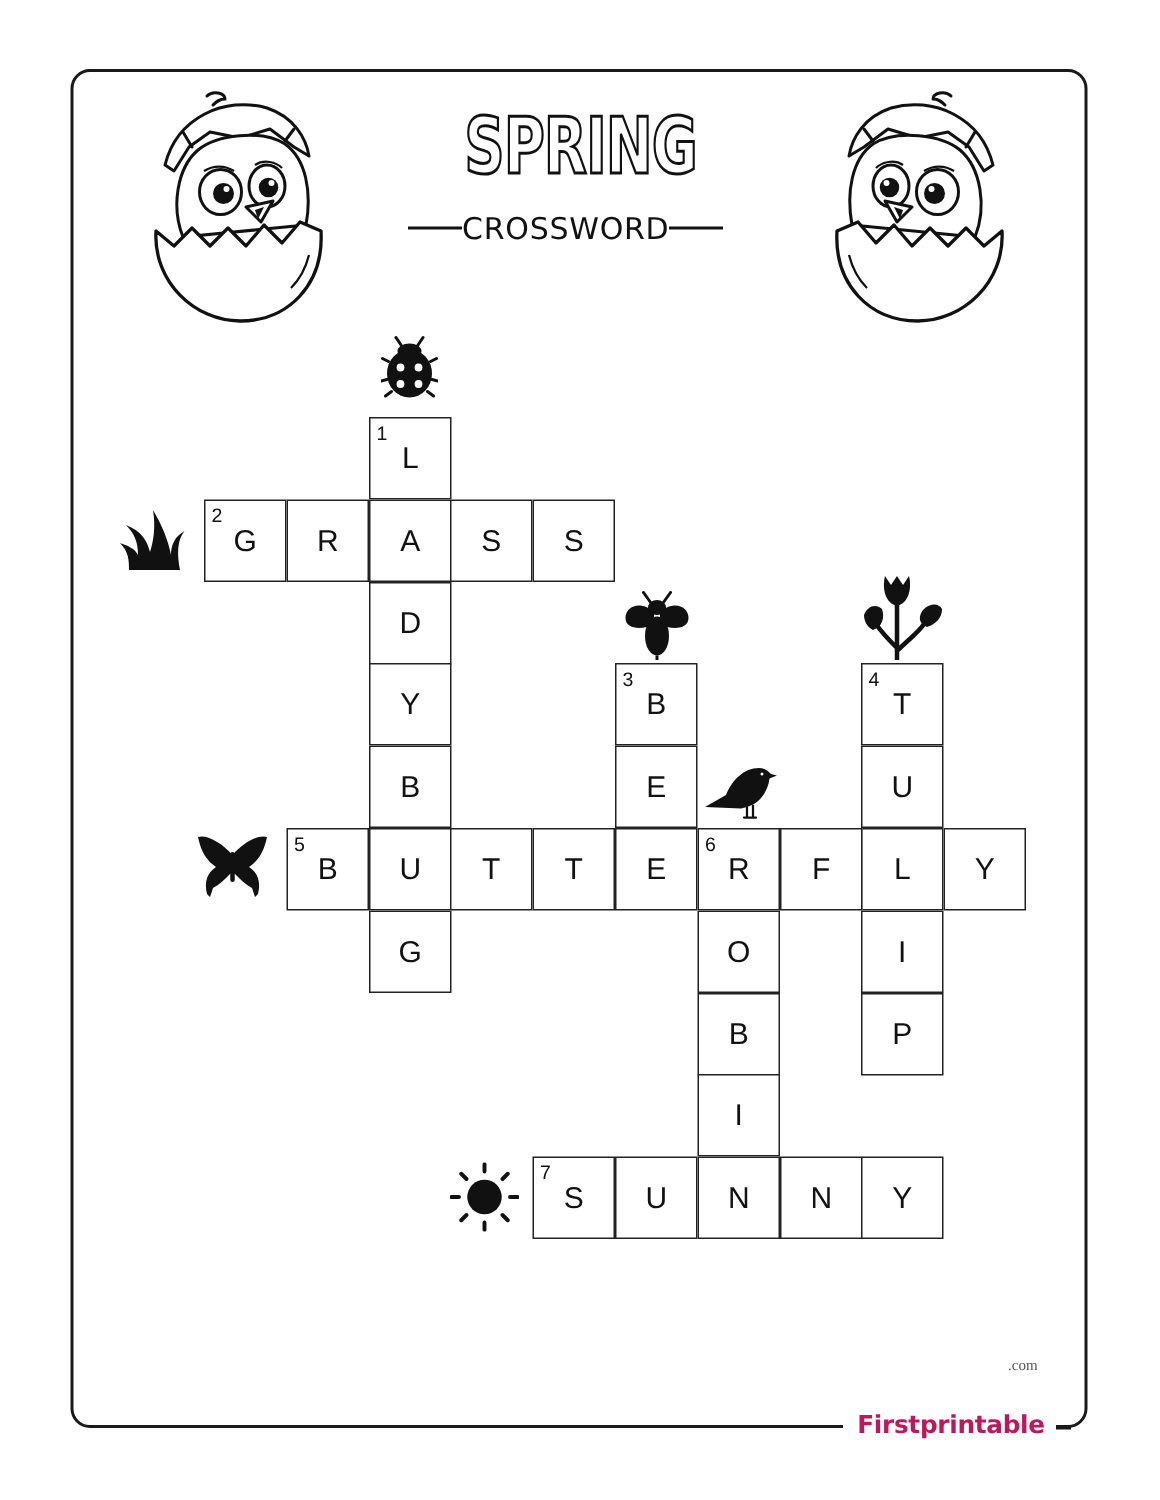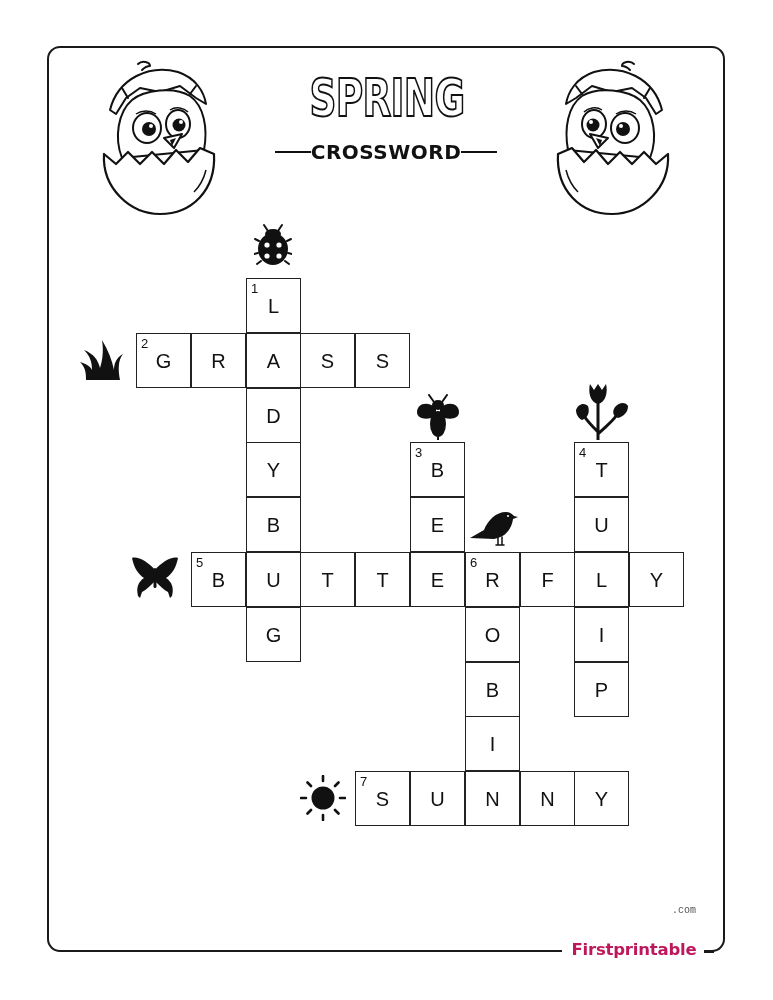--- a/index.html
+++ b/index.html
@@ -1,25 +1,25 @@
 <!DOCTYPE html>
 <html><head>
 <meta charset="utf-8">
 <style>
   html, body { margin: 0; padding: 0; background: #ffffff; }
   body { width: 773px; height: 1000px; position: relative; overflow: hidden; font-family: "Liberation Sans", sans-serif; color: #111; }
   .frame { position: absolute; left: 47px; top: 46px; width: 678px; height: 906px; border: 2px solid #1a1a1a; border-radius: 13px; box-sizing: border-box; }
   .brand-gap { position: absolute; left: 562px; top: 940px; width: 142px; height: 22px; background: #fff; }
   .brand { position: absolute; left: 566px; top: 940px; width: 136px; text-align: center; }
   .brand-name { font-family: "DejaVu Sans", sans-serif; font-weight: bold; font-size: 16.5px; color: #be185d; letter-spacing: -0.2px; line-height: 20px; display: block; }
-  .brand-tld { position: absolute; left: 672px; top: 905px; font-family: Liberation Mono, monospace; font-size: 10px; color: #555; }
+  .brand-tld { position: absolute; left: 672px; top: 905px; font-family: Liberation Serif, serif; font-size: 10px; color: #555; }
   .brand-line { position: absolute; top: 951px; height: 2px; background: #1a1a1a; }
 
   .title { position: absolute; left: 260px; top: 68px; width: 254px; text-align: center; font-family: "DejaVu Sans", sans-serif; font-weight: bold; font-size: 52px; letter-spacing: -1px; color: #fff; -webkit-text-stroke: 2px #111; transform: scaleX(0.72); transform-origin: center; line-height: 60px; }
-  .subtitle-row { position: absolute; left: 272px; top: 140px; width: 228px; height: 24px; display: flex; align-items: center; justify-content: center; font-weight: bold; }
+  .subtitle-row { position: absolute; left: 272px; top: 140px; width: 228px; height: 24px; display: flex; align-items: center; justify-content: flex-start; }
   .subtitle-line { width: 36px; height: 2px; background: #111; }
   .subtitle { font-family: "DejaVu Sans", sans-serif; font-size: 20px; color: #111; letter-spacing: 0.5px; }
 
   .chick { position: absolute; top: 58px; width: 120px; height: 160px; }
   .chick-left { left: 100px; }
   .chick-right { left: 552px; transform: scaleX(-1); }
 
   .cell { position: absolute; width: 55px; height: 55px; border: 1.5px solid #222; box-sizing: border-box; background: #fff; }
   .cell .letter { position: absolute; left: 0; right: 0; top: 15px; text-align: center; font-size: 20px; color: #111; line-height: 24px; }
   .cell .num { position: absolute; left: 4px; top: 3px; font-size: 13px; color: #111; line-height: 14px; }

